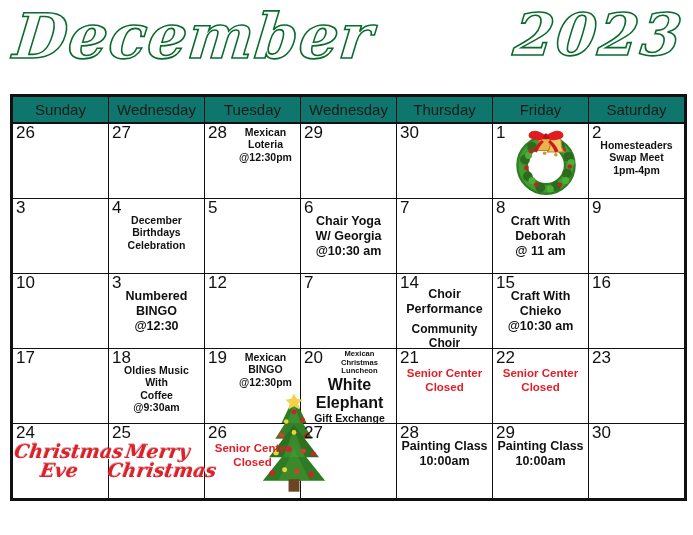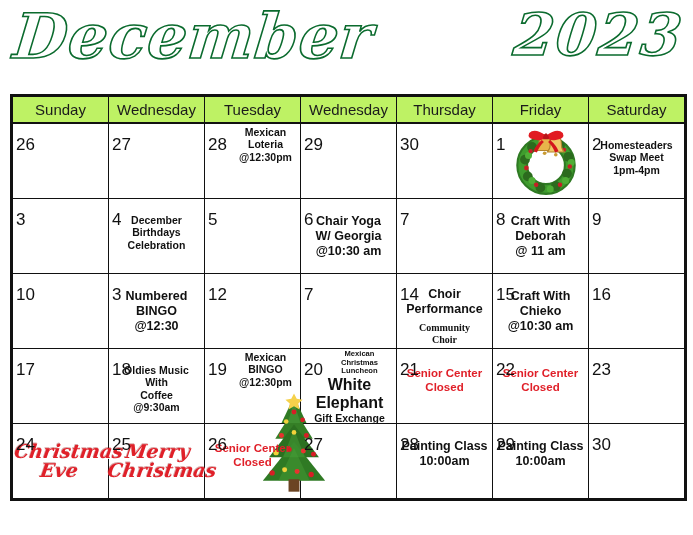--- a/index.html
+++ b/index.html
@@ -81,42 +81,42 @@
     border-collapse: collapse;
     background: #fff;
   }
   #calendar table {
     border-collapse: collapse;
     width: 100%;
     table-layout: fixed;
   }
   #calendar th {
     border: 1.2px solid #111;
-    background: #bef264;
+    background: #0f766e;
     height: 25px;
     font-family: "Liberation Sans", sans-serif;
     font-size: 15px;
     font-weight: normal;
     color: #1b1b1b;
     text-align: center;
     padding: 0;
   }
   #calendar thead tr { border-bottom: 2.5px solid #111; }
   #calendar td {
     border: 1.2px solid #111;
     height: 74px;
     vertical-align: top;
     padding: 0;
     position: relative;
     overflow: visible;
   }
   .daynum {
     position: absolute;
     left: 3px;
-    top: 12px;
+    top: 0px;
     font-family: "Liberation Sans", sans-serif;
     font-size: 17px;
     line-height: 1.05;
     color: #111;
     z-index: 3;
   }
   .evt {
     position: absolute;
     left: 0; right: 0;
     top: 15px;
@@ -305,21 +305,21 @@
           <td>
             <div class="daynum">12</div>
           </td>
           <td>
             <div class="daynum">7</div>
           </td>
           <td>
             <div class="daynum">14</div>
             <div class="evt big" style="white-space: pre-line; top: 13px;">Choir
 Performance</div>
-            <div class="evt" style="top: 48px; font-size: 10px; white-space: pre-line; font-family: Liberation Serif, serif;">Community
+            <div class="evt" style="top: 48px; font-size: 12px; white-space: pre-line;">Community
 Choir</div>
           </td>
           <td>
             <div class="daynum">15</div>
             <div class="evt big" style="white-space: pre-line;">Craft With
 Chieko
 @10:30 am</div>
           </td>
           <td>
             <div class="daynum">16</div>

